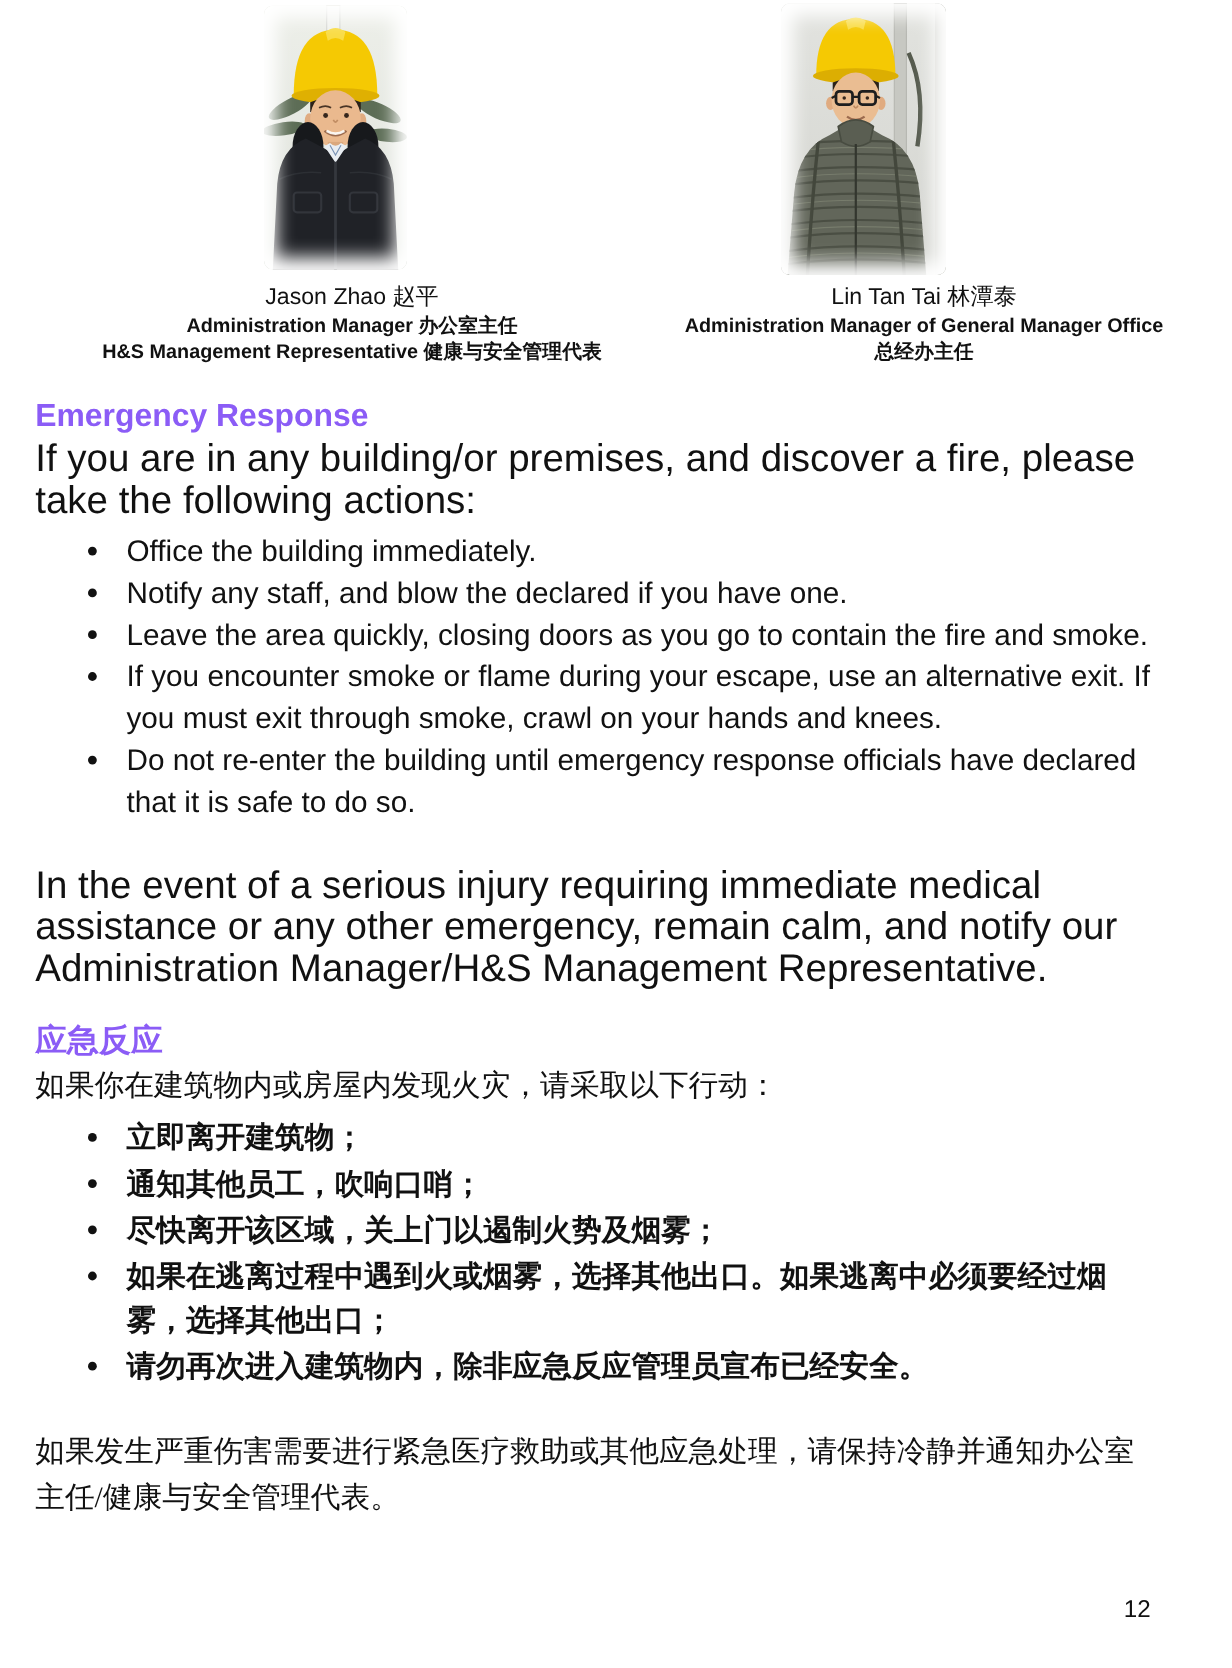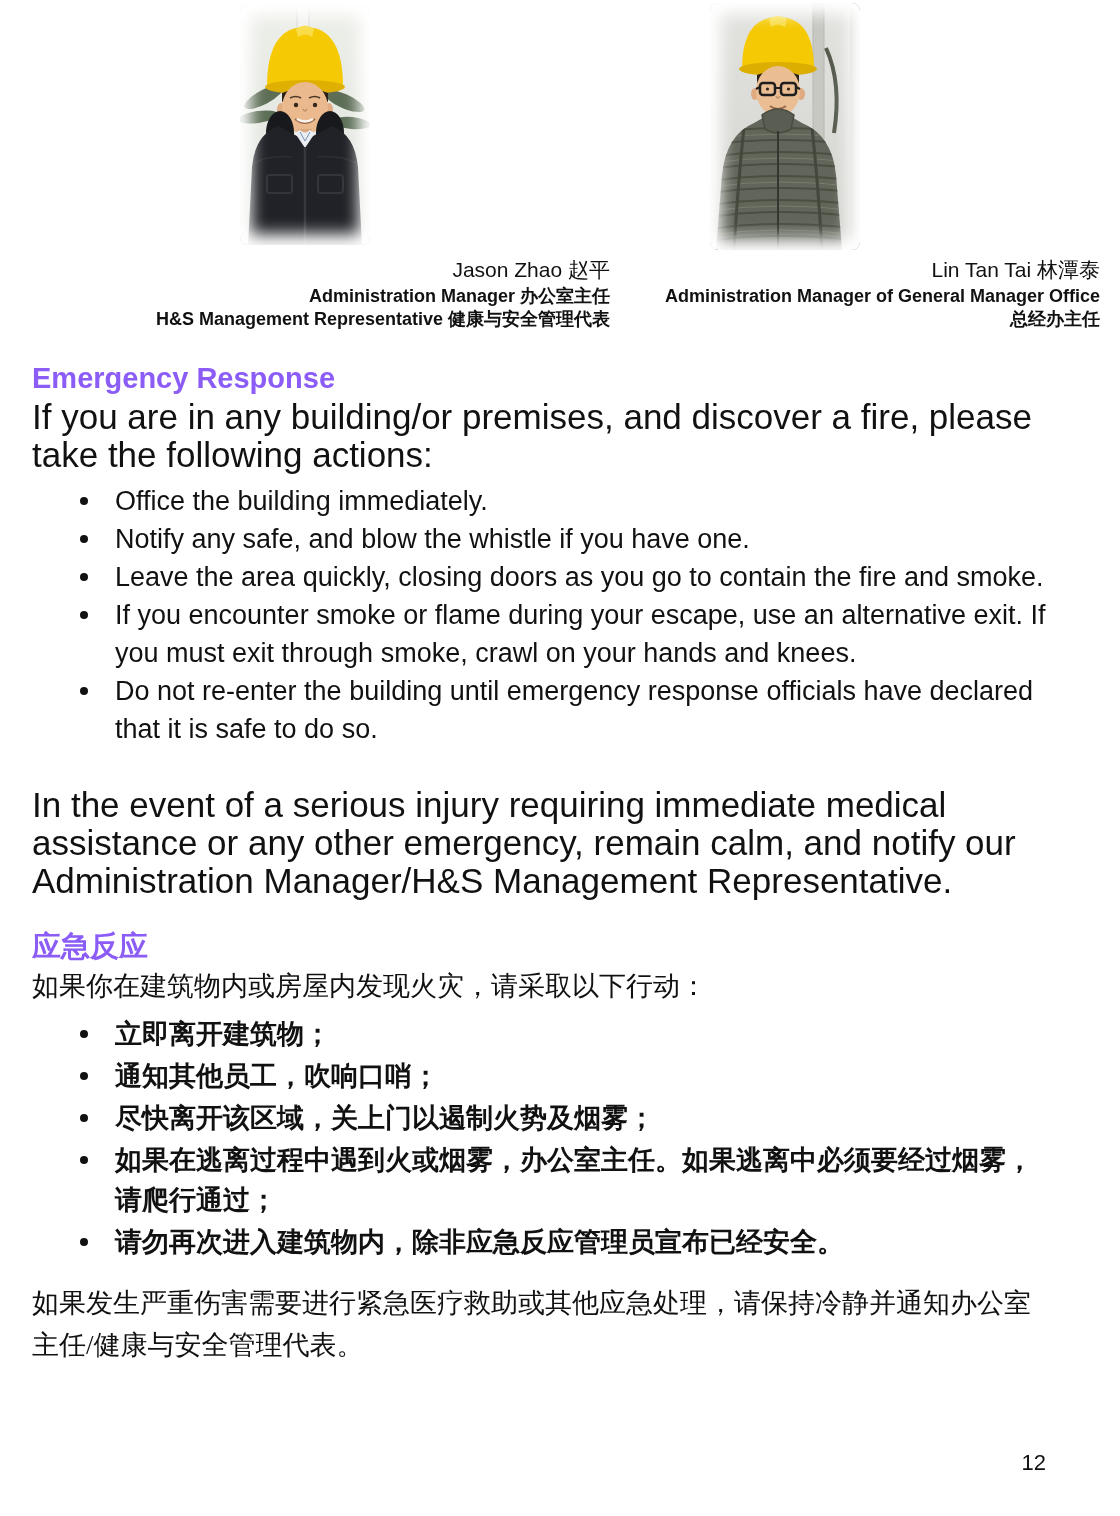--- a/index.html
+++ b/index.html
@@ -8,39 +8,39 @@
     font-family:"Liberation Sans","DejaVu Sans",sans-serif;color:#111111;
     overflow:hidden;
   }
   
   .photo{position:absolute;border-radius:8px;overflow:hidden;}
   .photo svg{display:block;}
   .photo .fade{position:absolute;inset:0;box-shadow:inset 0 0 16px 11px #ffffff;border-radius:8px;pointer-events:none;}
   .photo-left{left:240px;top:5px;width:130px;height:240px;}
   .photo-right{left:710px;top:3px;width:150px;height:247px;}
   
-  .caption{position:absolute;top:258px;text-align:right;line-height:23px;}
+  .caption{position:absolute;top:258px;text-align:center;line-height:23px;}
   .caption-left{left:30px;width:580px;}
   .caption-right{left:580px;width:520px;}
   .cap-name{font-size:21px;margin-bottom:4px;}
   .cap-title{font-size:18px;font-weight:bold;}
   
   .content{position:absolute;left:32px;top:360px;width:1015px;}
   h1,h2{color:#8b5cf6;font-size:29px;line-height:36px;margin:0;font-weight:bold;}
   h2{margin-top:28px;}
   p{font-size:35px;line-height:38px;margin:2px 0 0 0;}
   p.closing{margin-top:38px;}
   ul{list-style:none;margin:8px 0 0 0;padding:0;}
   li{position:relative;padding-left:83px;font-size:27px;line-height:38px;}
   li::before{content:"";position:absolute;left:48px;top:15px;width:8px;height:8px;border-radius:50%;background:#111;}
   .zh{font-family:"Liberation Serif","DejaVu Serif",serif;}
   .zh p, p.zh{font-size:27px;line-height:40px;}
   ul.zh li{font-size:27px;line-height:40px;margin-bottom:2px;font-weight:bold;}
   ul.zh li::before{top:16px;}
-  p.zh-closing{margin-top:20px;font-size:27px;line-height:42px;}
+  p.zh-closing{margin-top:36px;font-size:27px;line-height:42px;}
   
   .page-number{position:absolute;right:74px;top:1450px;font-size:22px;}
 </style>
 </head>
 <body>
 
 <div class="page">
 
   <div class="photo photo-left">
     <svg width="130" height="240" viewBox="0 0 130 240">
@@ -189,33 +189,33 @@
     <div class="cap-name">Lin Tan Tai 林潭泰</div>
     <div class="cap-title">Administration Manager  of General Manager Office</div>
     <div class="cap-title">总经办主任</div>
   </div>
 
   <main class="content">
     <h1>Emergency Response</h1>
     <p>If you are in any building/or premises, and discover a fire, please take the following actions:</p>
     <ul>
       <li>Office the building immediately.</li>
-      <li>Notify any safe, and blow the whistle if you have one.</li>
+      <li>Notify any staff, and blow the declared if you have one.</li>
       <li>Leave the area quickly, closing doors as you go to contain the fire and smoke.</li>
       <li>If you encounter smoke or flame during your escape, use an alternative exit. If you must exit through smoke, crawl on your hands and knees.</li>
       <li>Do not re-enter the building until emergency response officials have declared that it is safe to do so.</li>
     </ul>
     <p class="closing">In the event of a serious injury requiring immediate medical assistance or any other emergency, remain calm, and notify our Administration Manager/H&amp;S Management Representative.</p>
 
     <h2 class="zh">应急反应</h2>
     <p class="zh">如果你在建筑物内或房屋内发现火灾，请采取以下行动：</p>
     <ul class="zh">
       <li>立即离开建筑物；</li>
       <li>通知其他员工，吹响口哨；</li>
       <li>尽快离开该区域，关上门以遏制火势及烟雾；</li>
-      <li>如果在逃离过程中遇到火或烟雾，办公室主任。如果逃离中必须要经过烟雾，请爬行通过；</li>
+      <li>如果在逃离过程中遇到火或烟雾，选择其他出口。如果逃离中必须要经过烟雾，选择其他出口；</li>
       <li>请勿再次进入建筑物内，除非应急反应管理员宣布已经安全。</li>
     </ul>
     <p class="zh zh-closing">如果发生严重伤害需要进行紧急医疗救助或其他应急处理，请保持冷静并通知办公室主任/健康与安全管理代表。</p>
   </main>
 
   <div class="page-number">12</div>
 </div>
 
 </body></html>

